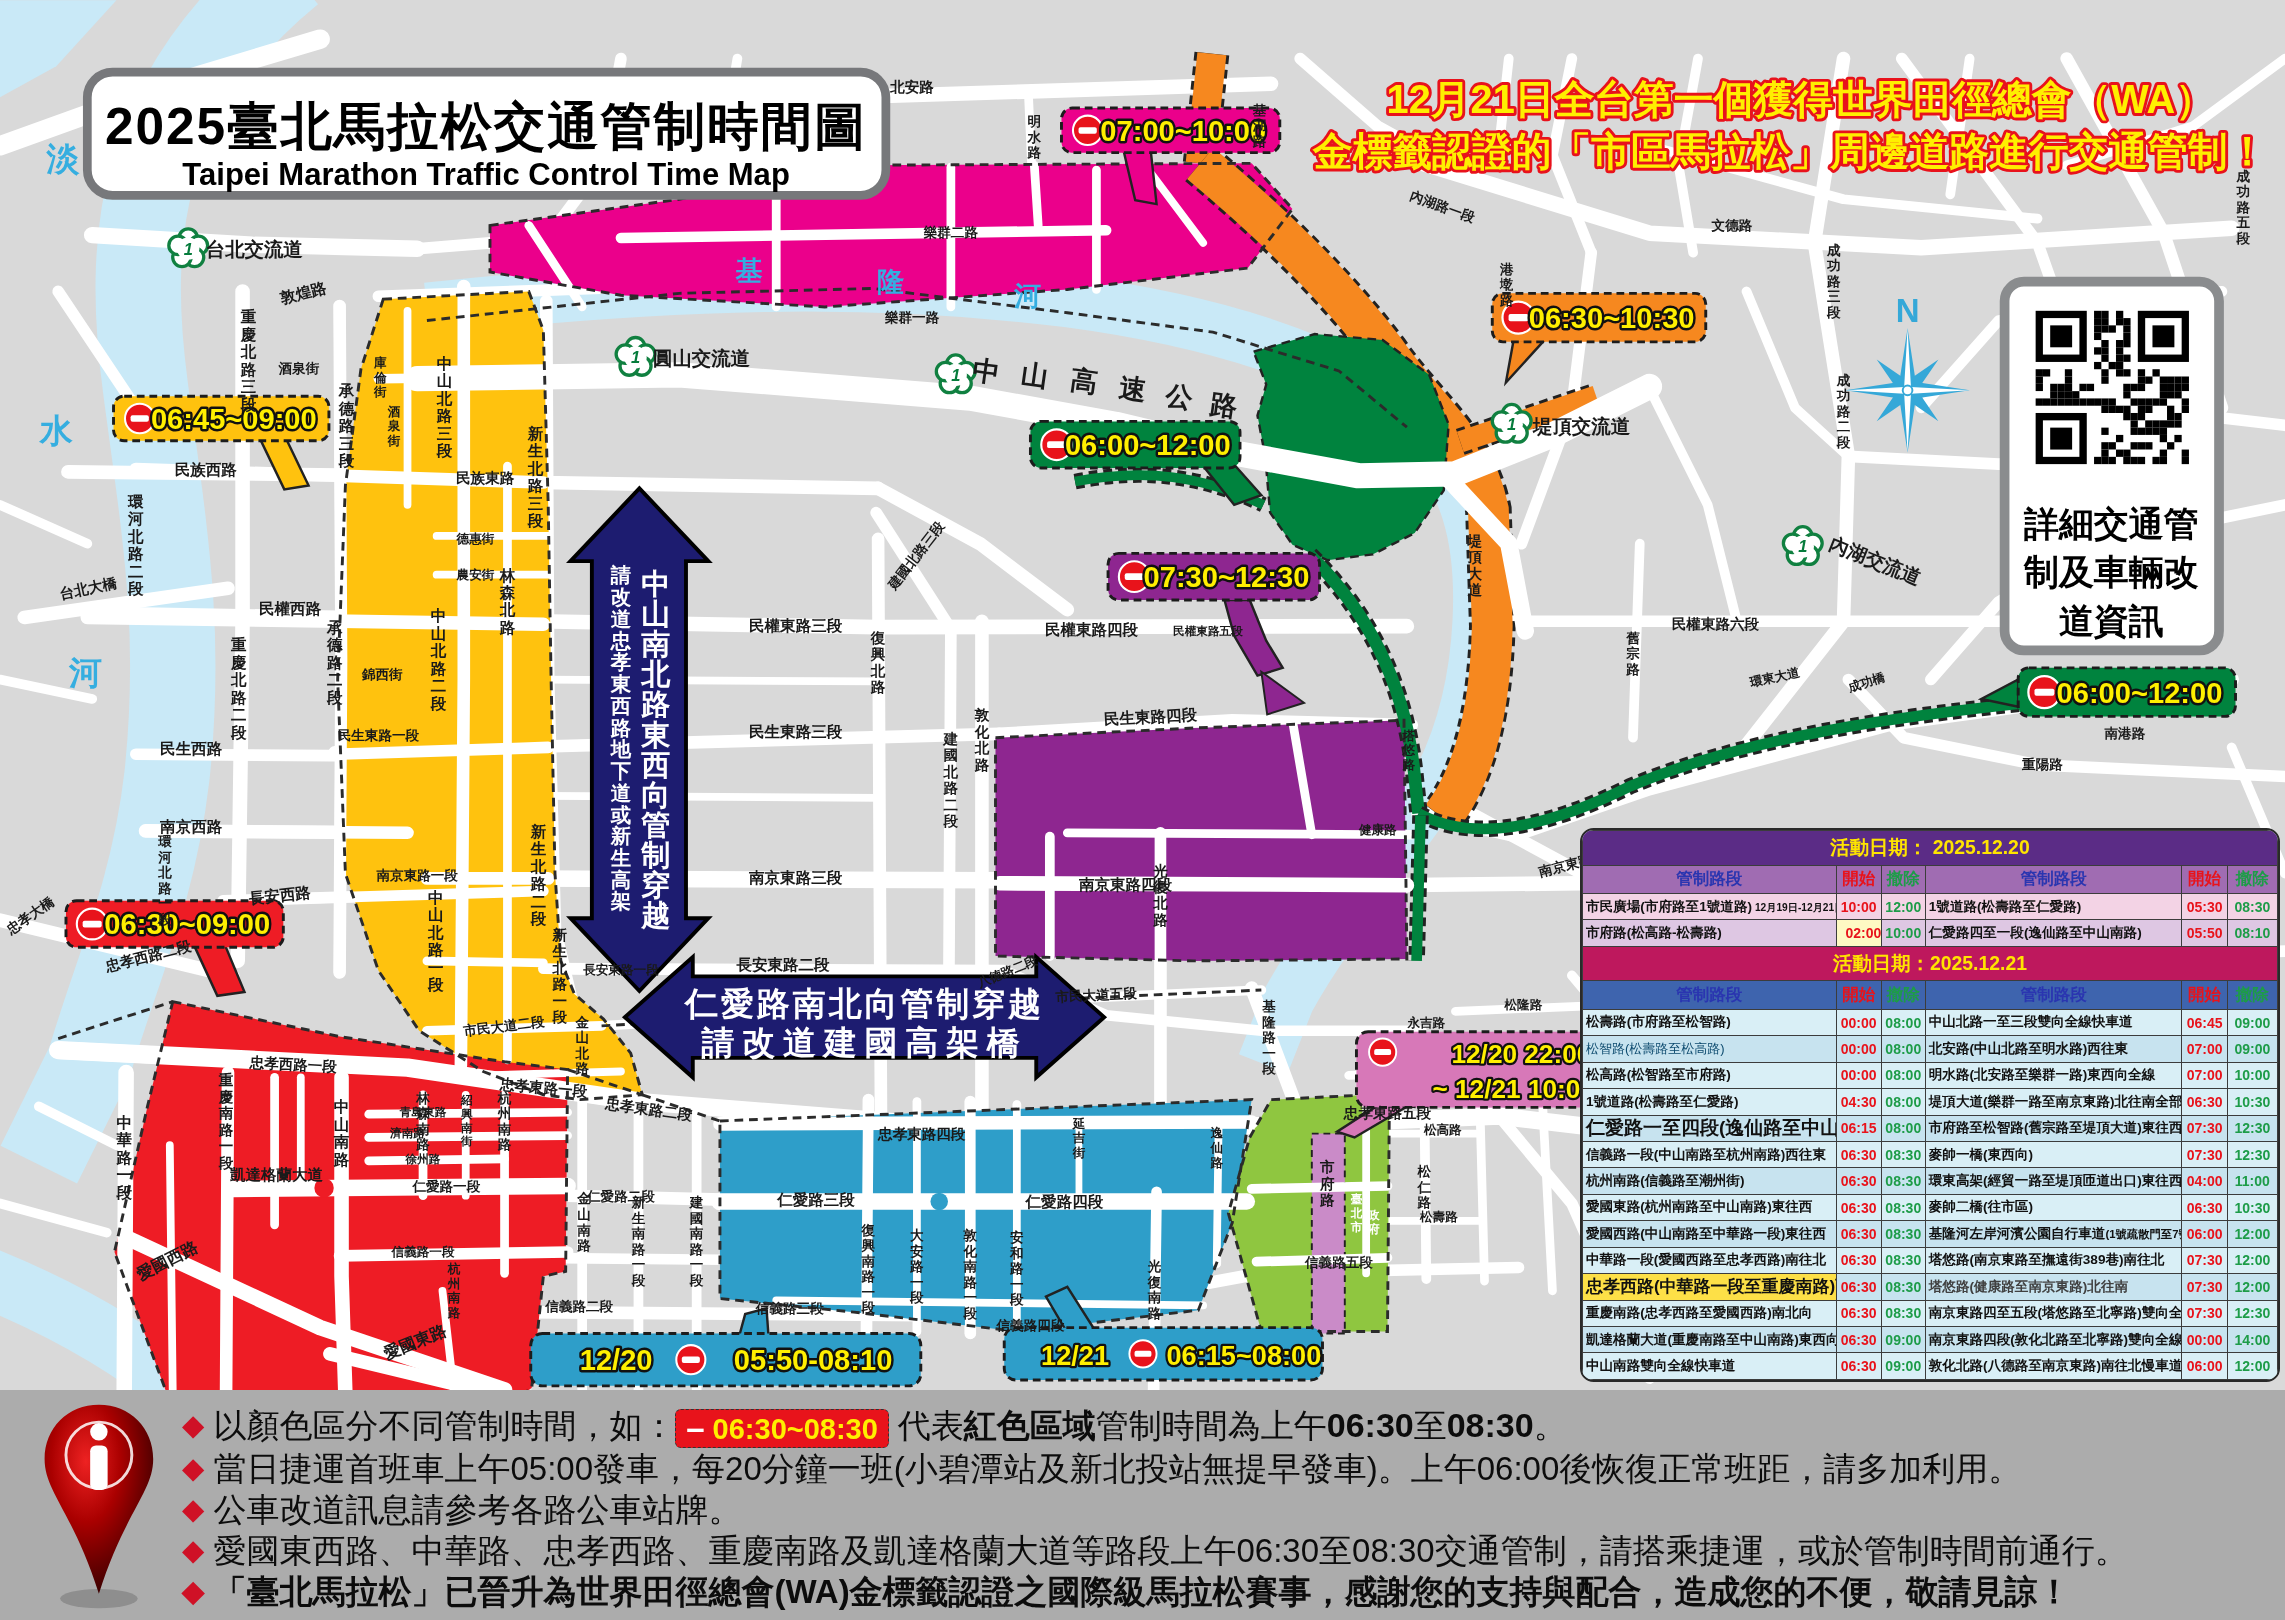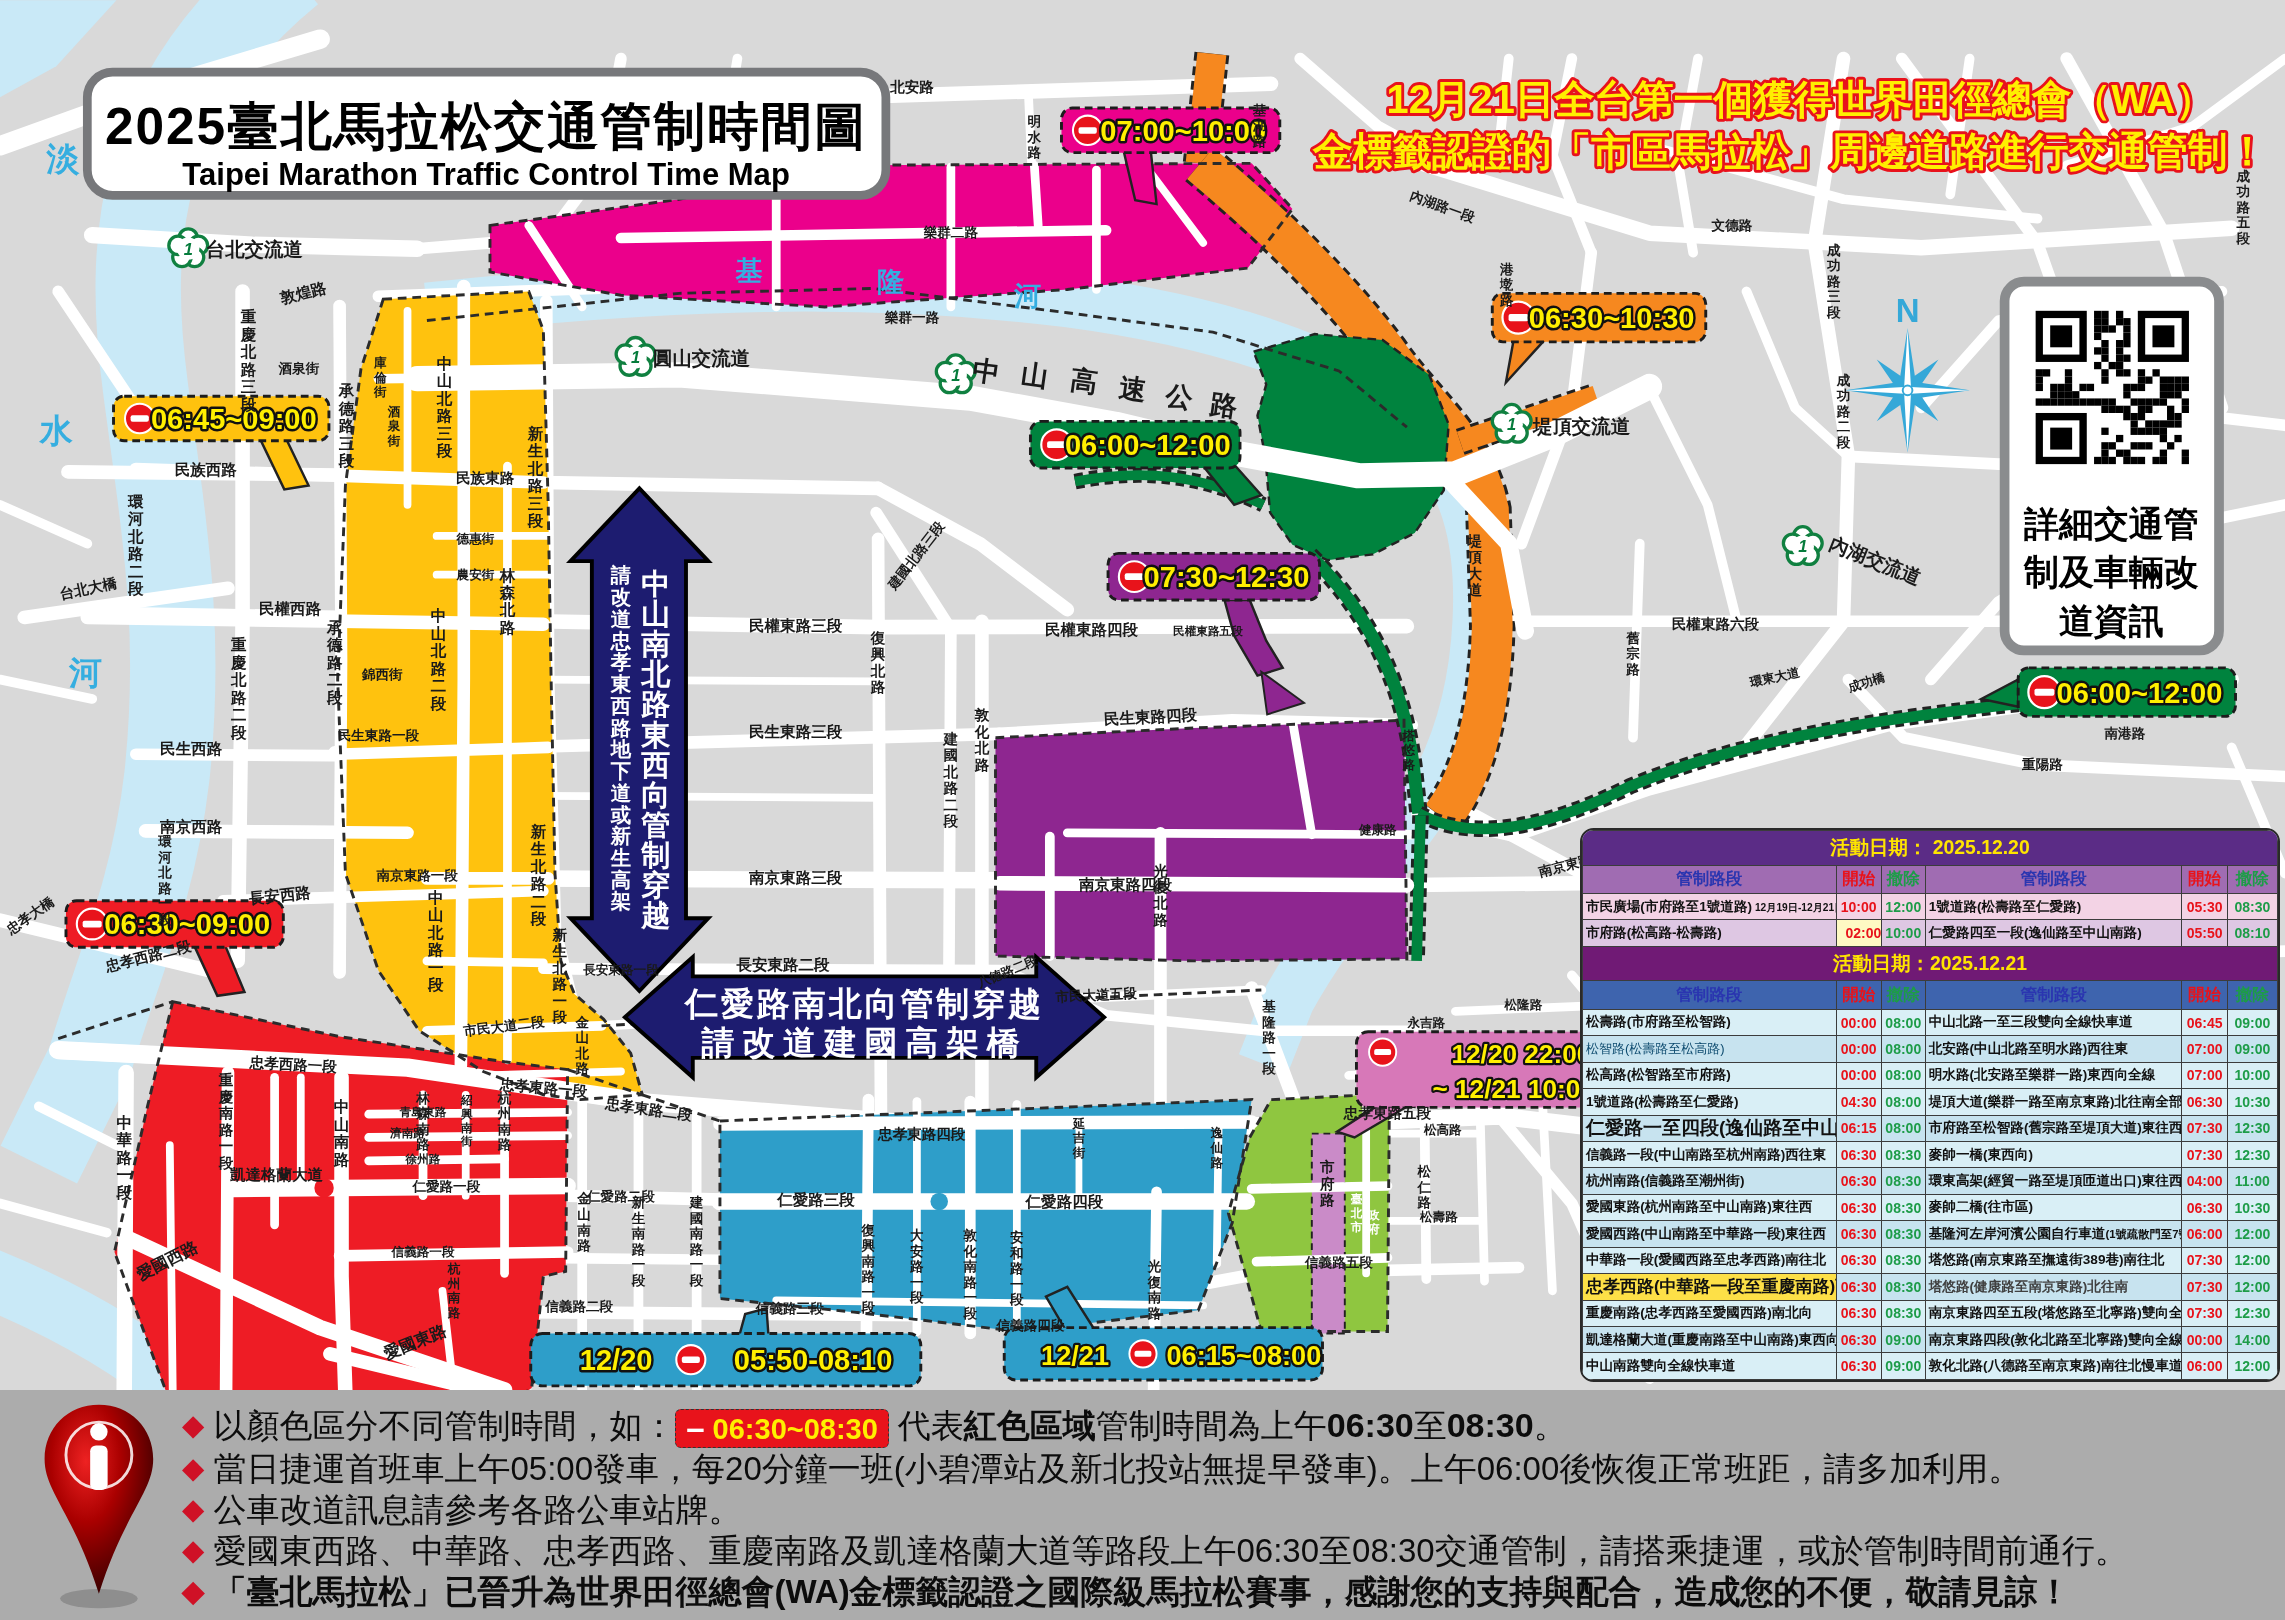--- a/index.html
+++ b/index.html
@@ -678,21 +678,21 @@
           </tr>
 <tr>
             <td style="border:1.9px solid #3c3c3c;padding:0 2.9px;white-space:nowrap;overflow:hidden;background:#dec7e3;font-size:13.6px;font-weight:bold;color:#111;height:20.4px;line-height:1.05">市府路(松高路-松壽路)</td>
             <td style="border:1.9px solid #3c3c3c;padding:0 9px;white-space:nowrap;overflow:hidden;background:#fef9c3;font-size:14px;font-weight:bold;text-align:center;color:#e8131b">02:00</td>
             <td style="border:1.9px solid #3c3c3c;padding:0 2.9px;white-space:nowrap;overflow:hidden;background:#dec7e3;font-size:14px;font-weight:bold;text-align:center;color:#1d9c48">10:00</td>
             <td style="border:1.9px solid #3c3c3c;padding:0 2.9px;white-space:nowrap;overflow:hidden;background:#dec7e3;font-size:13.6px;font-weight:bold;color:#111;height:20.4px;line-height:1.05">仁愛路四至一段(逸仙路至中山南路)</td>
             <td style="border:1.9px solid #3c3c3c;padding:0 2.9px;white-space:nowrap;overflow:hidden;background:#dec7e3;font-size:14px;font-weight:bold;text-align:center;color:#e8131b">05:50</td>
             <td style="border:1.9px solid #3c3c3c;padding:0 2.9px;white-space:nowrap;overflow:hidden;background:#dec7e3;font-size:14px;font-weight:bold;text-align:center;color:#1d9c48">08:10</td>
           </tr>
 <tr>
-            <td colspan="6" style="border:1.9px solid #3c3c3c;padding:0 3px;white-space:nowrap;overflow:hidden;background:#701a75;color:#ffe400;font-weight:bold;font-size:19.4px;text-align:center;height:19.4px">活動日期：2025.12.21</td>
+            <td colspan="6" style="border:1.9px solid #3c3c3c;padding:0 3px;white-space:nowrap;overflow:hidden;background:#be185d;color:#ffe400;font-weight:bold;font-size:19.4px;text-align:center;height:19.4px">活動日期：2025.12.21</td>
           </tr>
 <tr>
             <td style="border:1.9px solid #3c3c3c;padding:0 2.9px;white-space:nowrap;overflow:hidden;background:#3e64ae;font-weight:bold;font-size:16.5px;text-align:center;height:19.4px;color:#2a35b0">管制路段</td>
             <td style="border:1.9px solid #3c3c3c;padding:0 2.9px;white-space:nowrap;overflow:hidden;background:#3e64ae;font-weight:bold;font-size:16.5px;text-align:center;height:19.4px;color:#e8131b">開始</td>
             <td style="border:1.9px solid #3c3c3c;padding:0 2.9px;white-space:nowrap;overflow:hidden;background:#3e64ae;font-weight:bold;font-size:16.5px;text-align:center;height:19.4px;color:#1d9c48">撤除</td>
             <td style="border:1.9px solid #3c3c3c;padding:0 2.9px;white-space:nowrap;overflow:hidden;background:#3e64ae;font-weight:bold;font-size:16.5px;text-align:center;height:19.4px;color:#2a35b0">管制路段</td>
             <td style="border:1.9px solid #3c3c3c;padding:0 2.9px;white-space:nowrap;overflow:hidden;background:#3e64ae;font-weight:bold;font-size:16.5px;text-align:center;height:19.4px;color:#e8131b">開始</td>
             <td style="border:1.9px solid #3c3c3c;padding:0 2.9px;white-space:nowrap;overflow:hidden;background:#3e64ae;font-weight:bold;font-size:16.5px;text-align:center;height:19.4px;color:#1d9c48">撤除</td>
           </tr>
 <tr>

